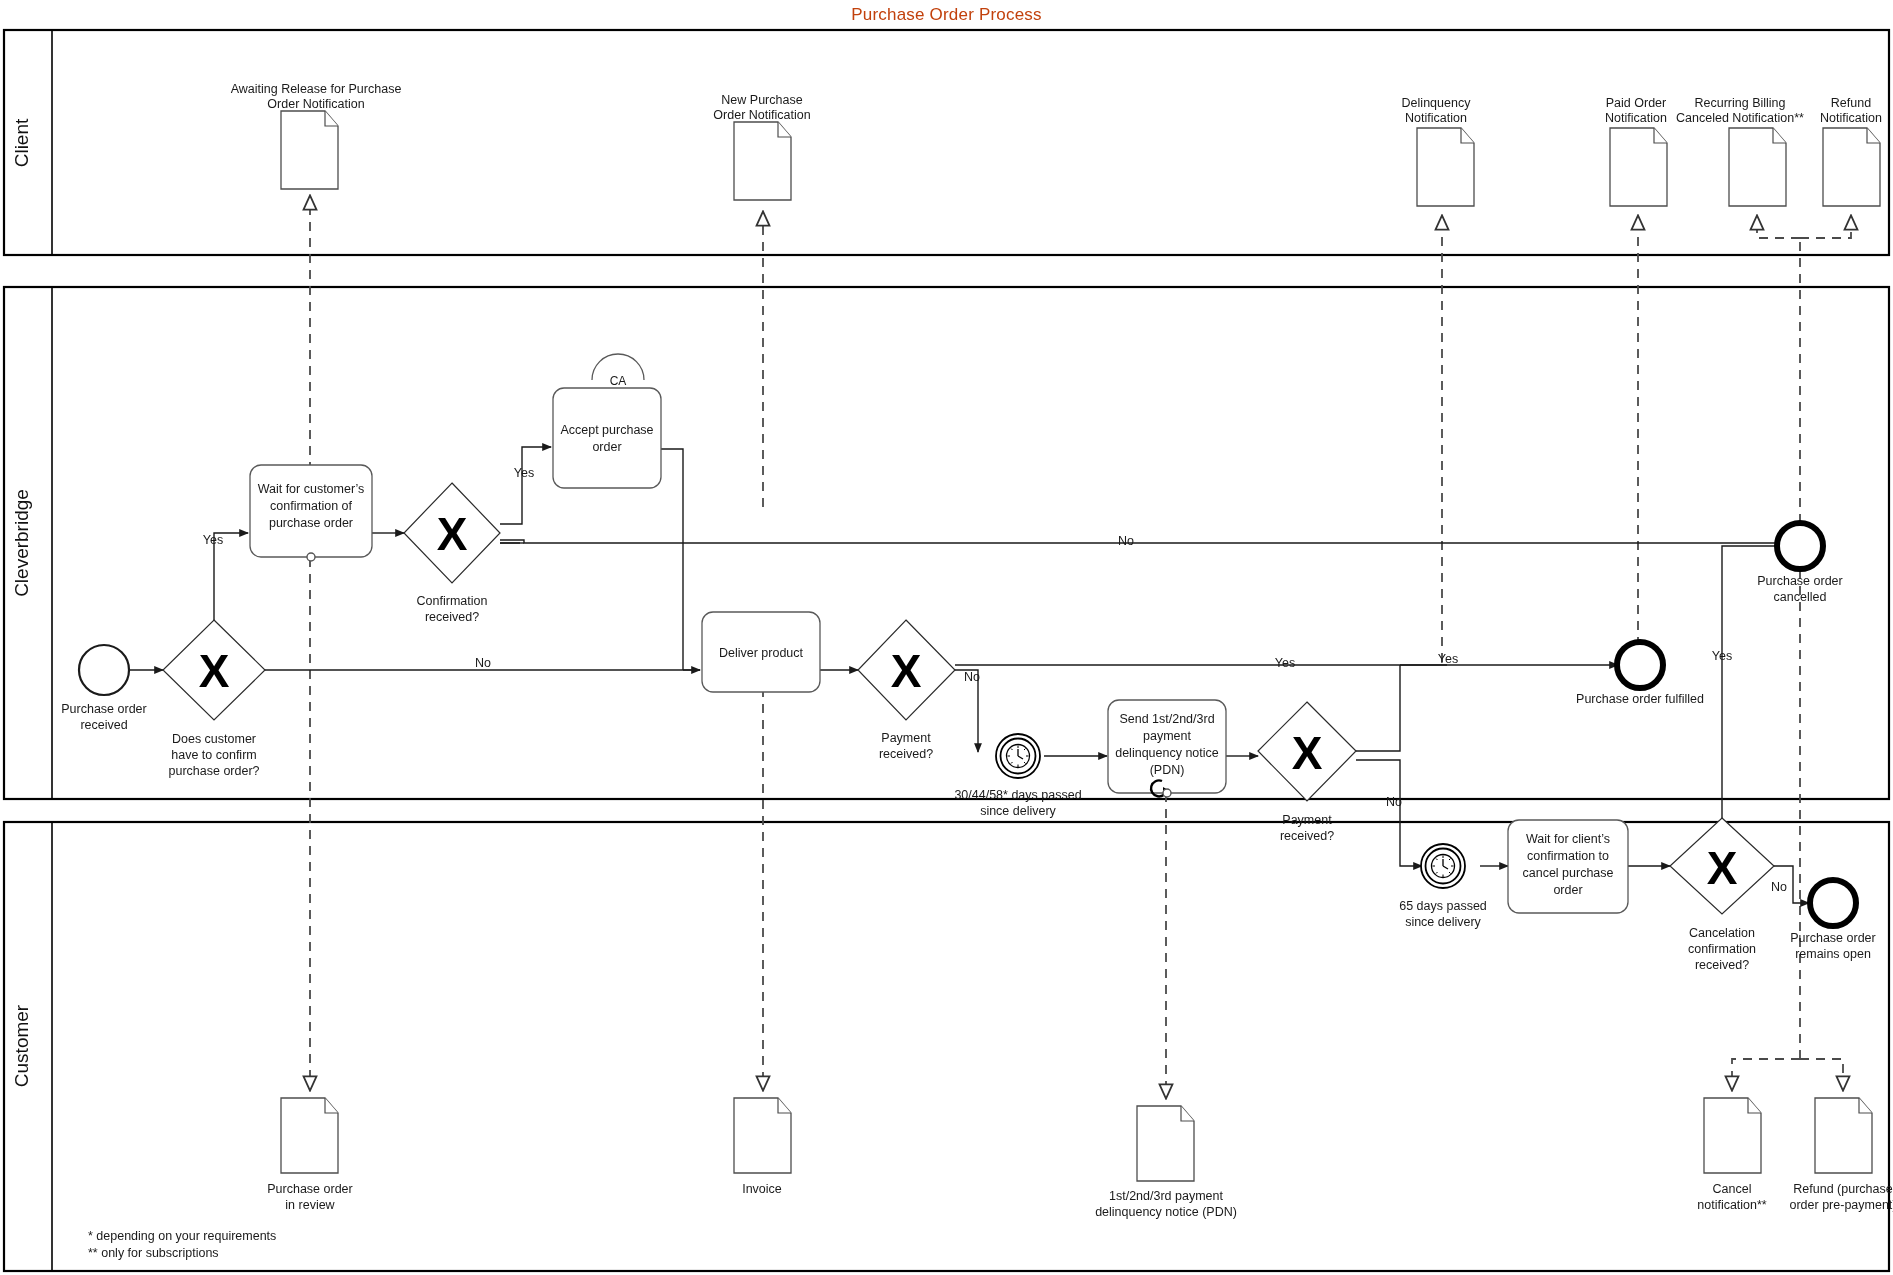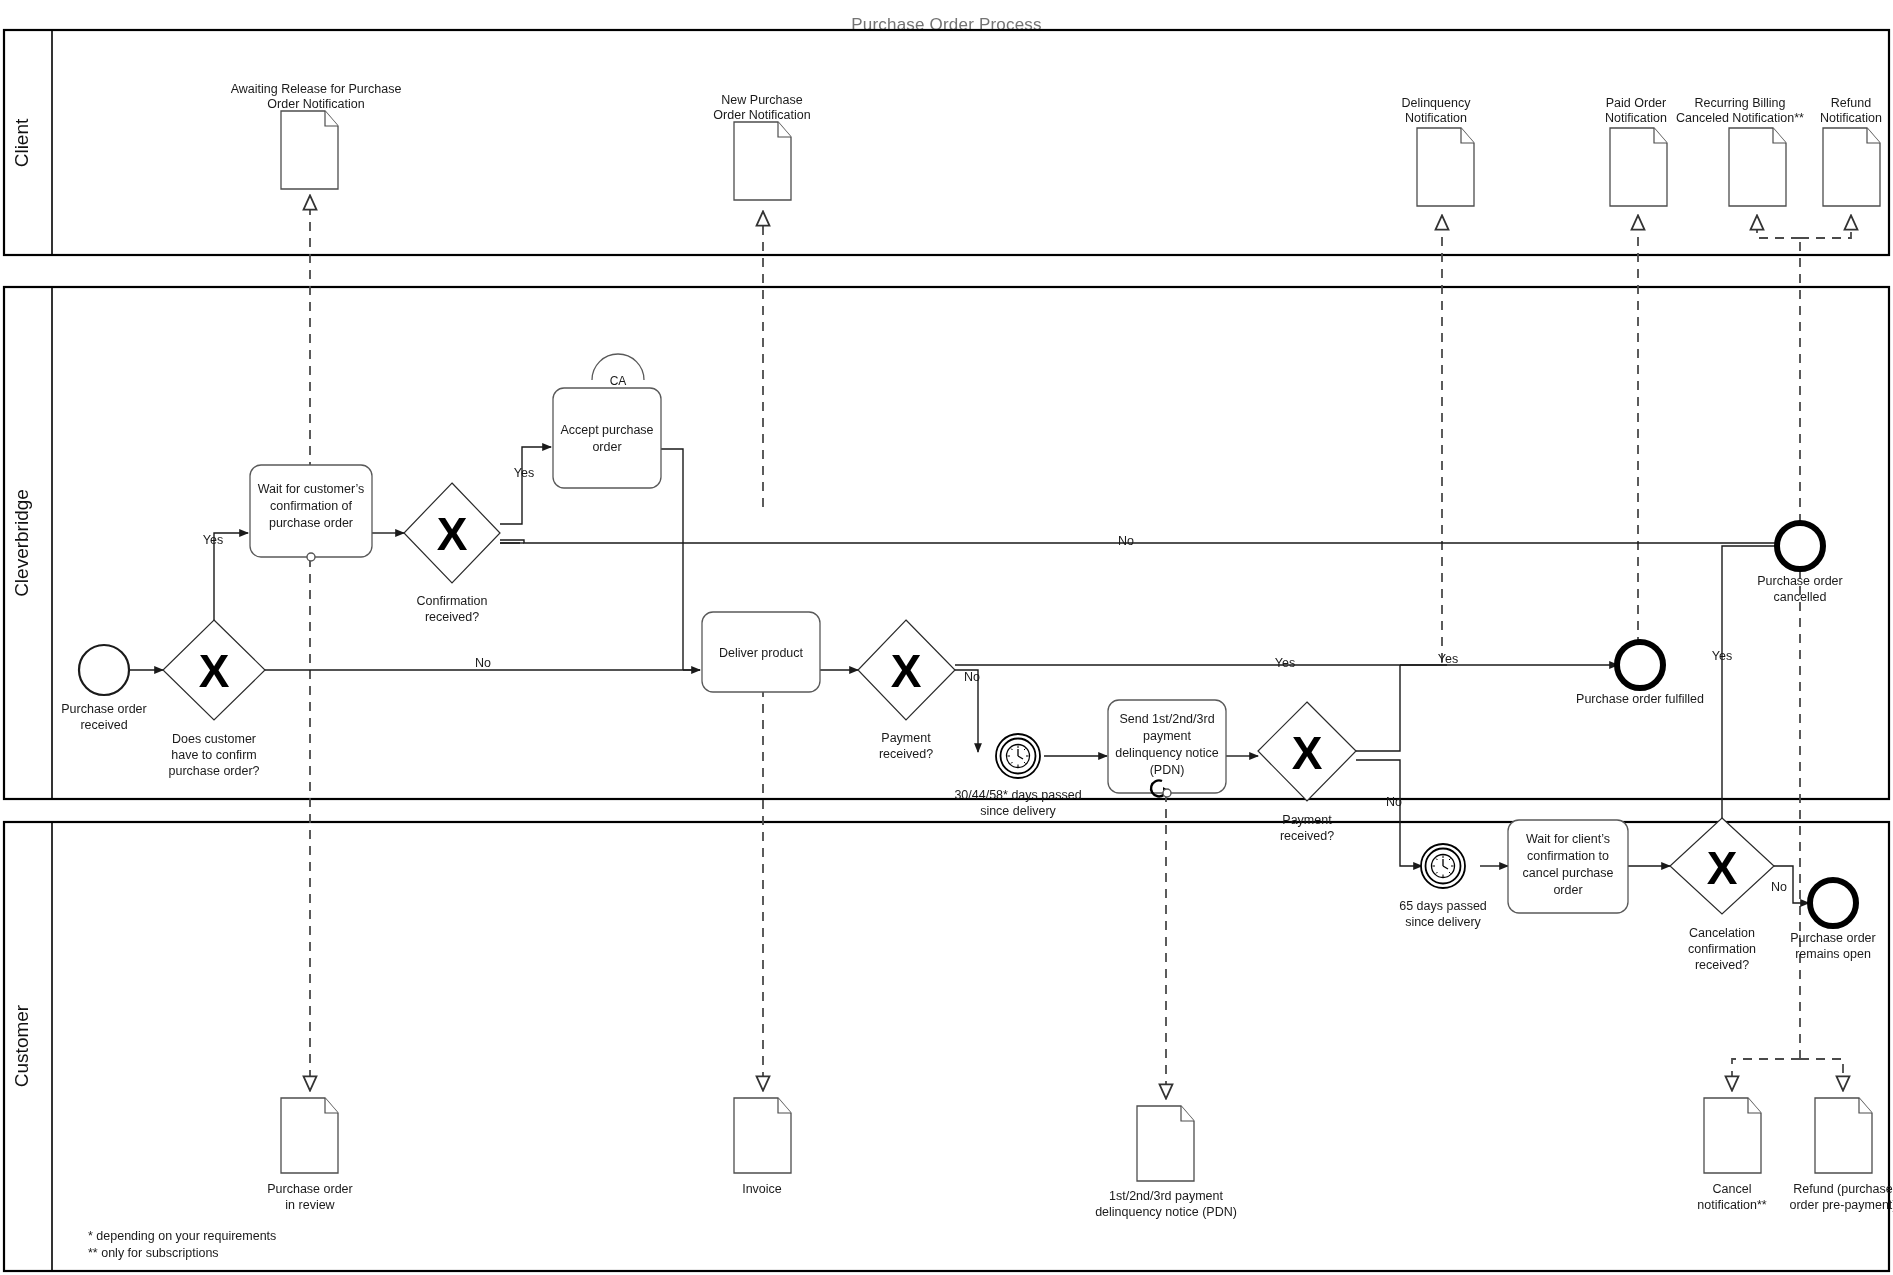--- a/index.html
+++ b/index.html
@@ -21,26 +21,26 @@
   #bpmn-svg {
     position: absolute;
     left: 0;
     top: 0;
     width: 1893px;
     height: 1275px;
   }
   .diagram-title {
     position: absolute;
     left: 0;
-    top: 15px;
+    top: 5px;
     width: 1893px;
     text-align: center;
     font-size: 17px;
     letter-spacing: 0.2px;
-    color: #737373;
+    color: #c2410c;
   }
   
   text {
     font-family: "Liberation Sans", sans-serif;
     fill: #1a1a1a;
   }
   .lane-label {
     font-size: 19px;
     fill: #111;
   }

